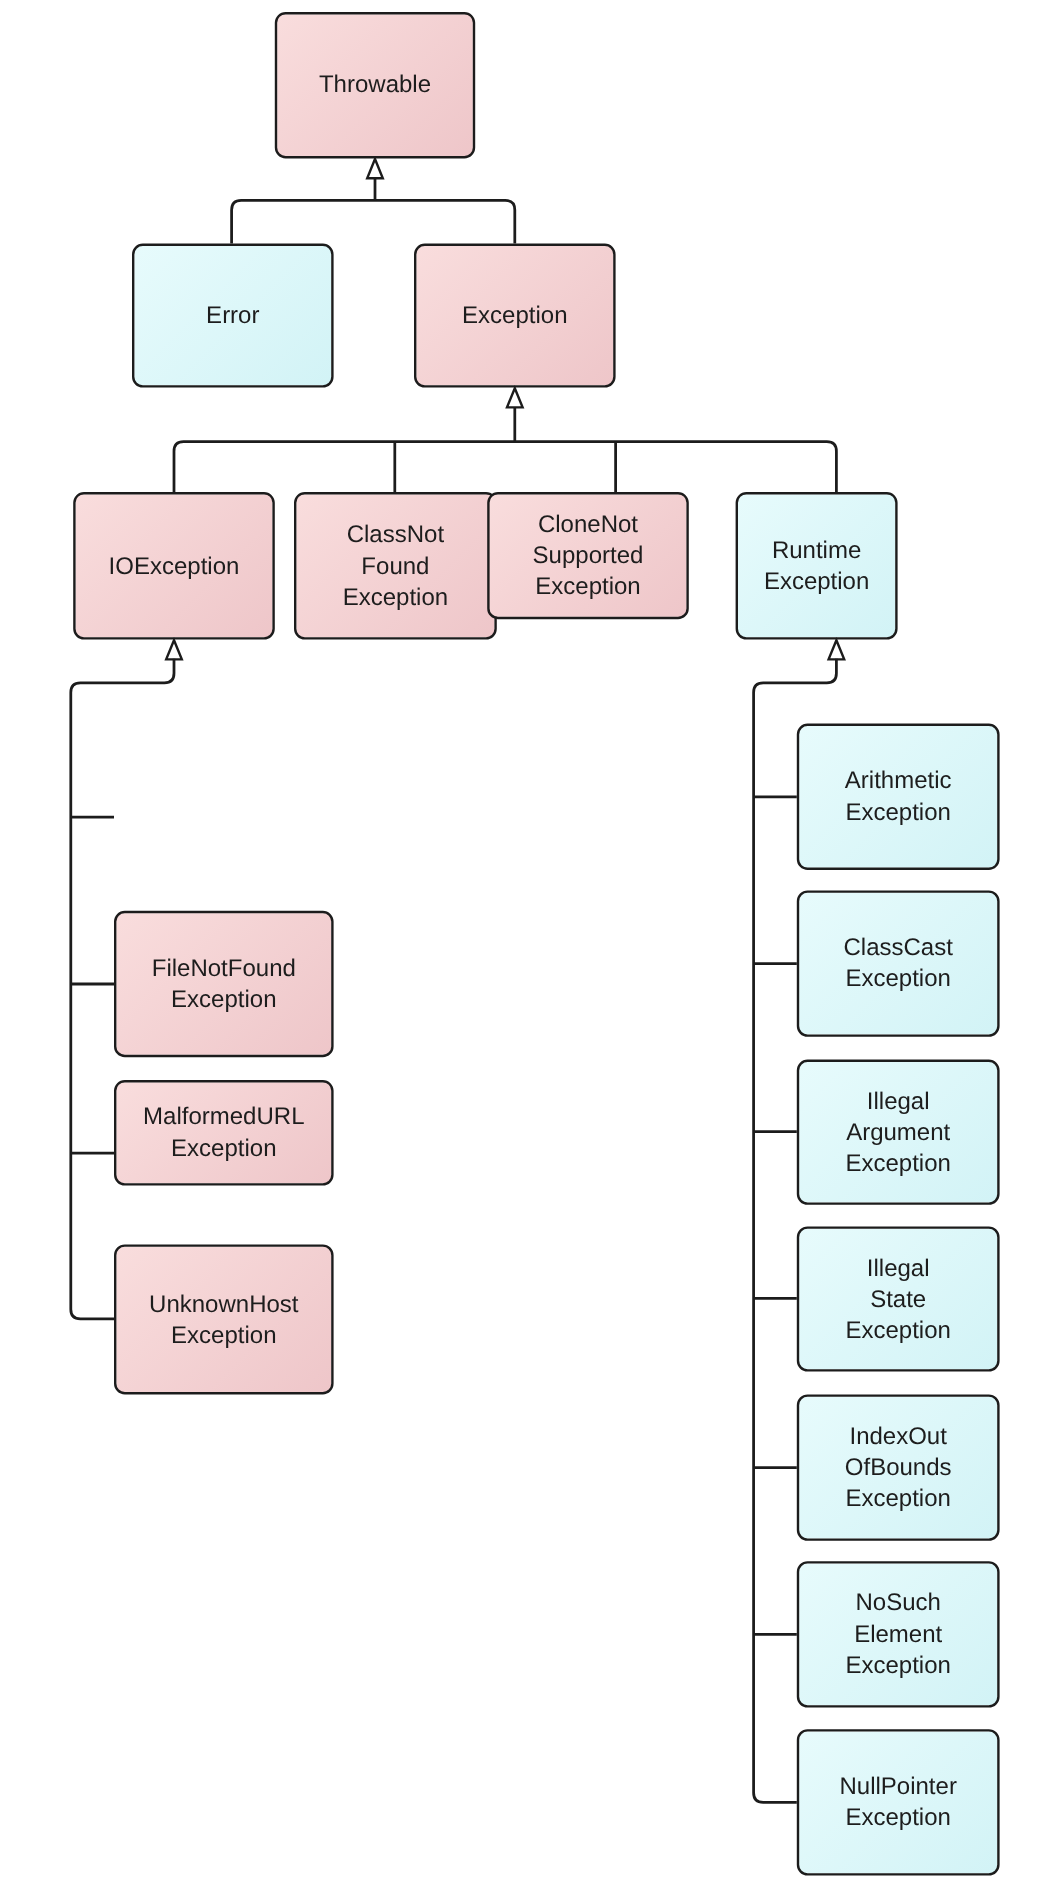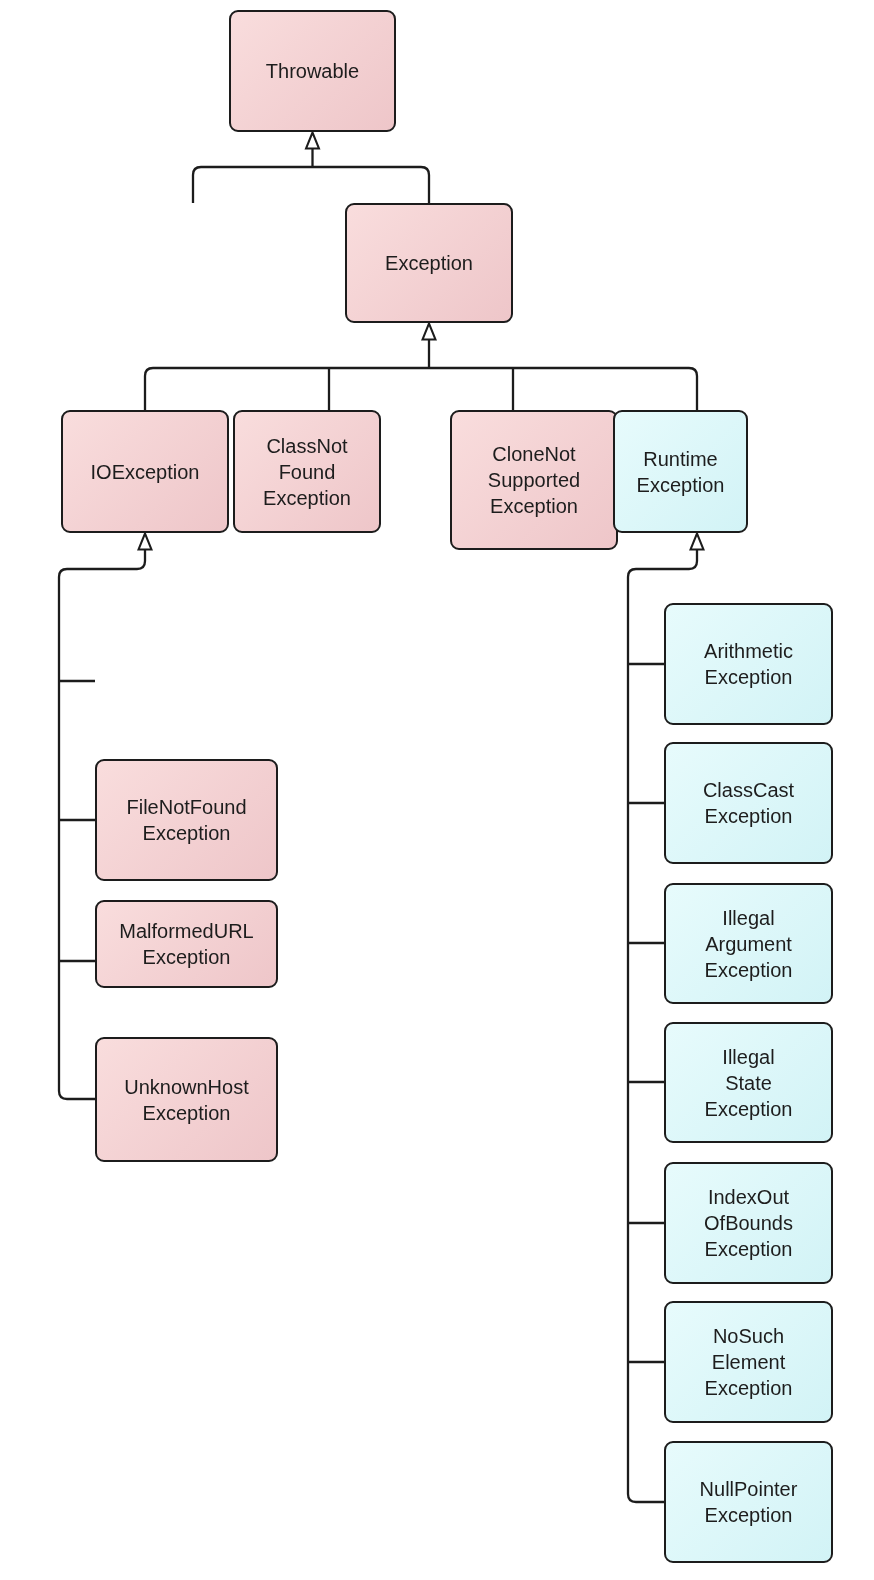--- a/index.html
+++ b/index.html
@@ -80,36 +80,39 @@
     <path d="M628 943 L664 943"></path>
     <path d="M628 1082 L664 1082"></path>
     <path d="M628 1223 L664 1223"></path>
     <path d="M628 1362 L664 1362"></path>
   </svg>
 
   <div class="node pink" style="left:229px;top:10px;width:167px;height:122px">
     <span class="label">Throwable</span>
   </div>
 
+  <div class="node cyan" style="left:110px;top:203px;width:168px;height:120px">
+    <span class="label">Error</span>
+  </div>
 
   <div class="node pink" style="left:345px;top:203px;width:168px;height:120px">
     <span class="label">Exception</span>
   </div>
 
   <div class="node pink" style="left:61px;top:410px;width:168px;height:123px">
     <span class="label">IOException</span>
   </div>
 
-  <div class="node pink" style="left:233px;top:410px;width:148px;height:123px">
+  <div class="node pink" style="left:245px;top:410px;width:169px;height:123px">
     <span class="label">ClassNot
 Found
 Exception</span>
   </div>
 
-  <div class="node pink" style="left:450px;top:410px;width:168px;height:140px">
+  <div class="node pink" style="left:406px;top:410px;width:168px;height:106px">
     <span class="label">CloneNot
 Supported
 Exception</span>
   </div>
 
   <div class="node cyan" style="left:613px;top:410px;width:135px;height:123px">
     <span class="label">Runtime
 Exception</span>
   </div>
 

